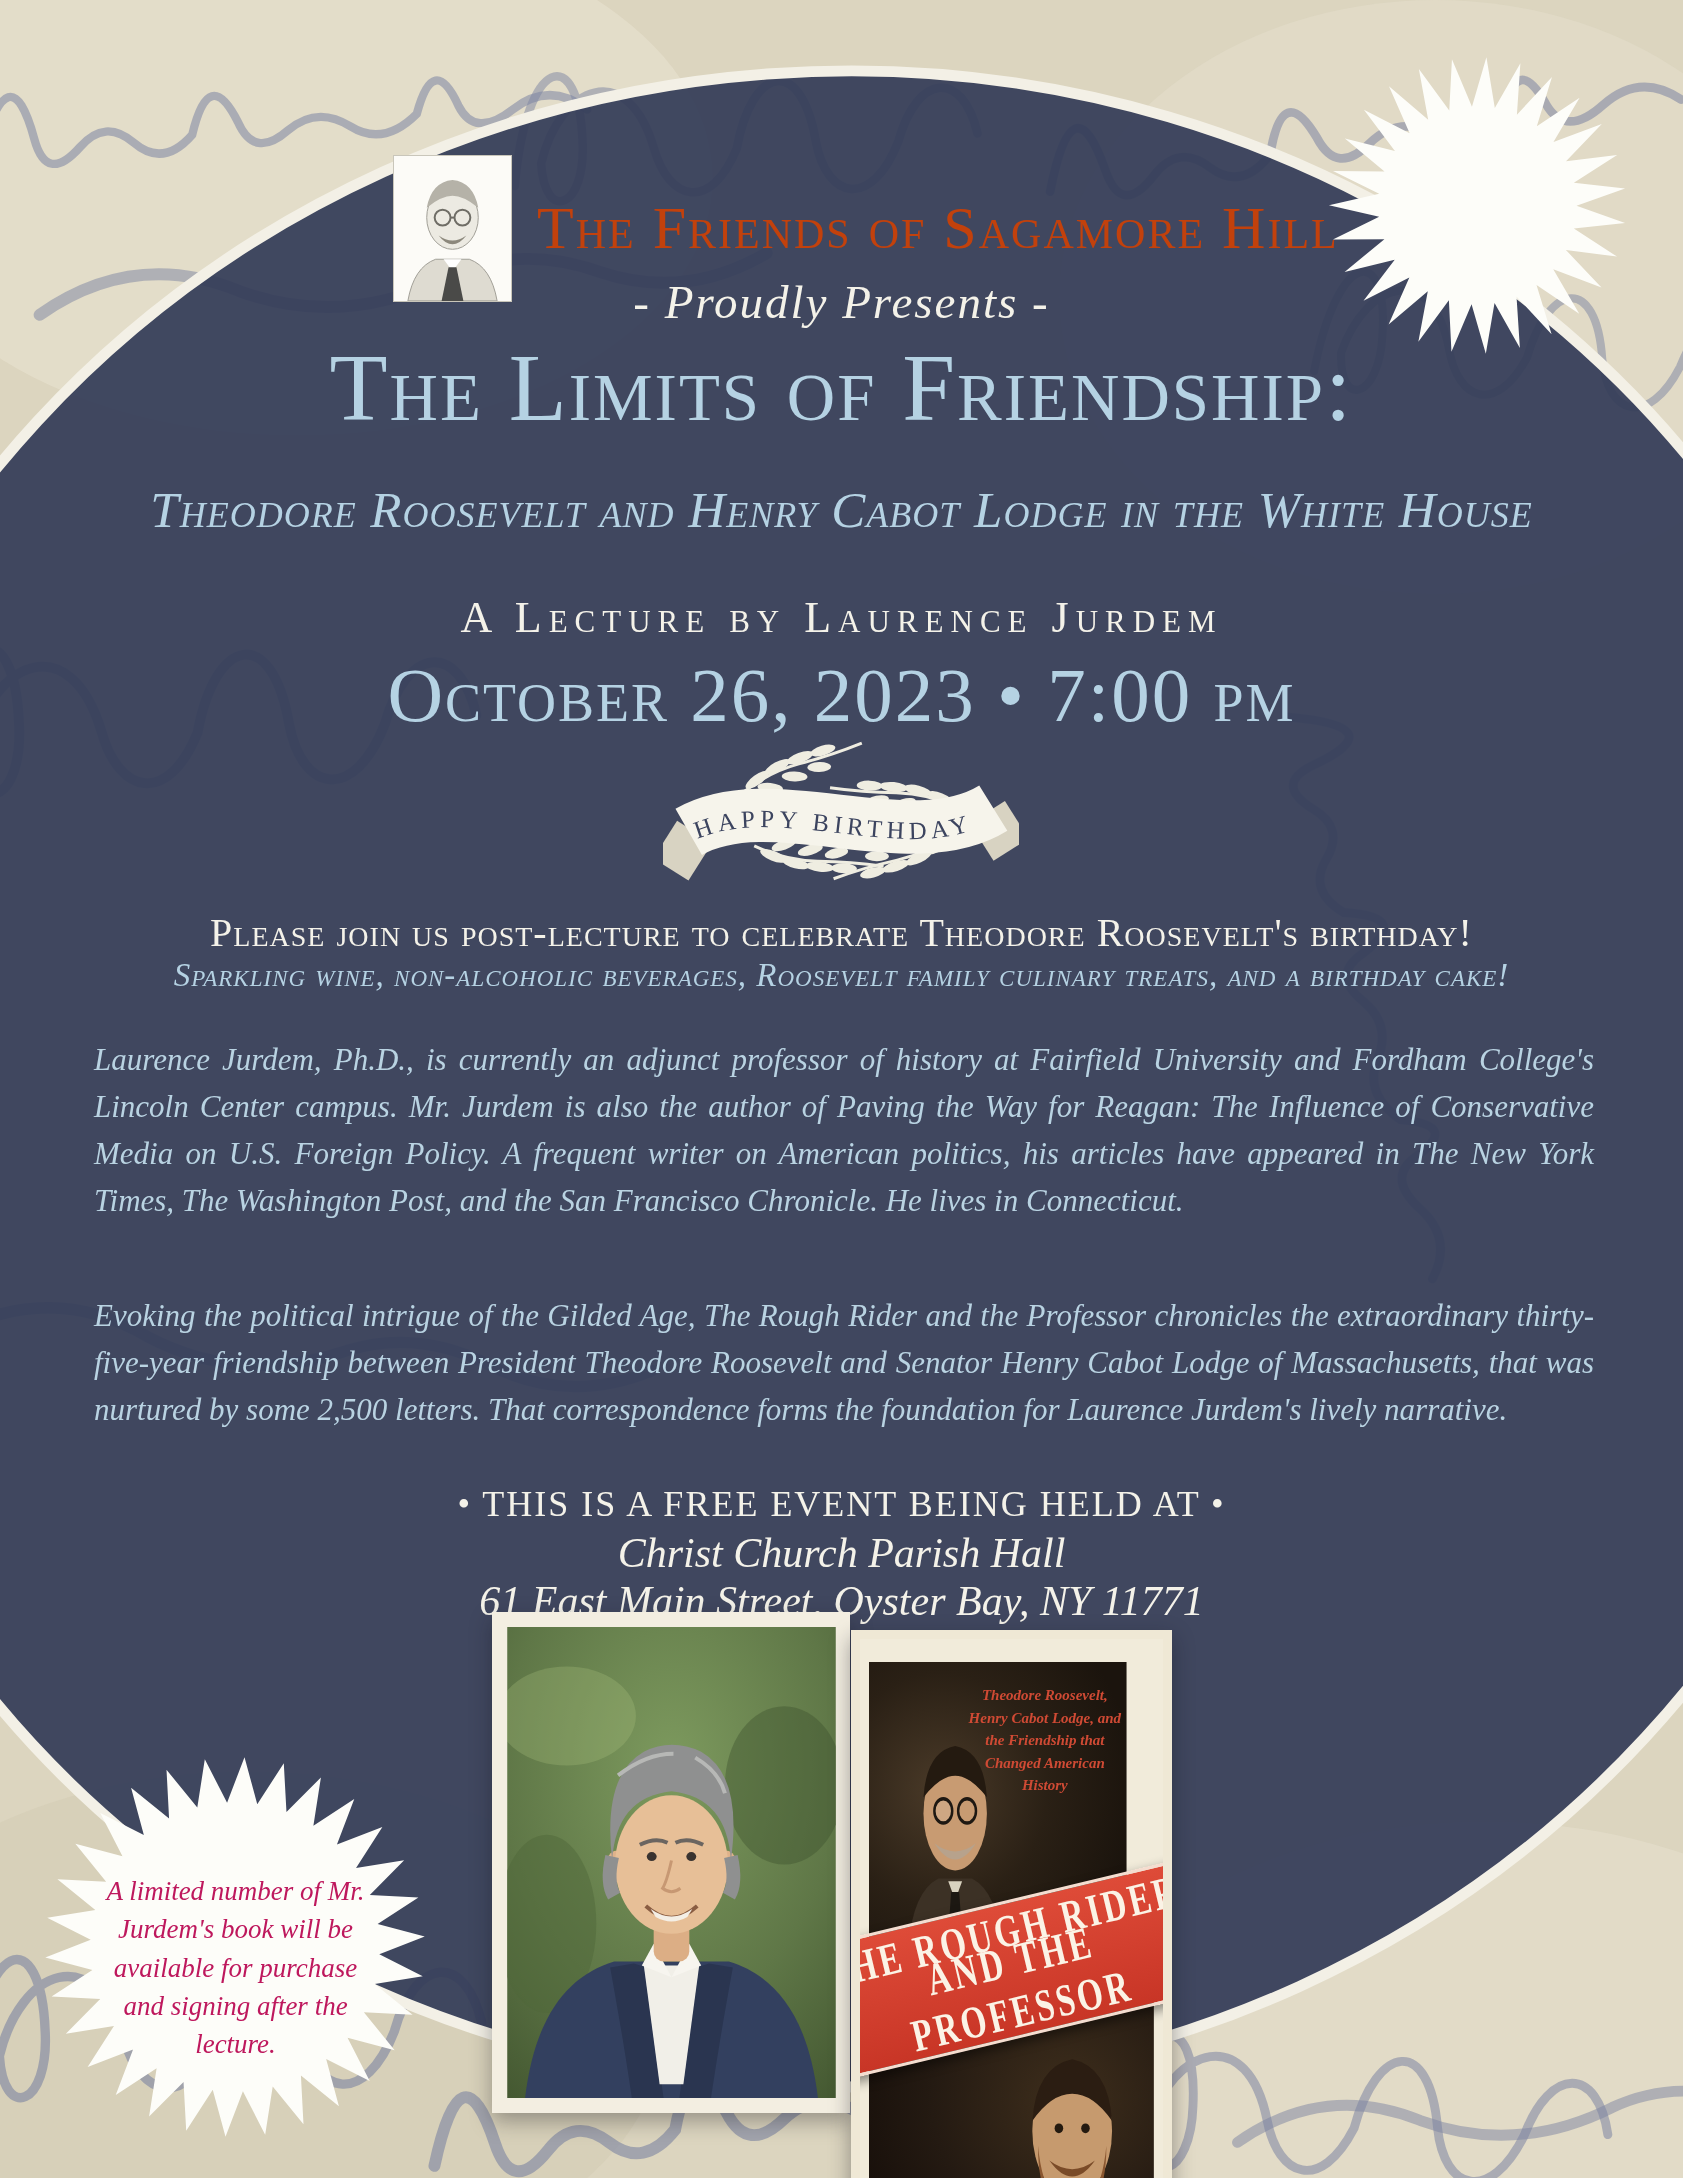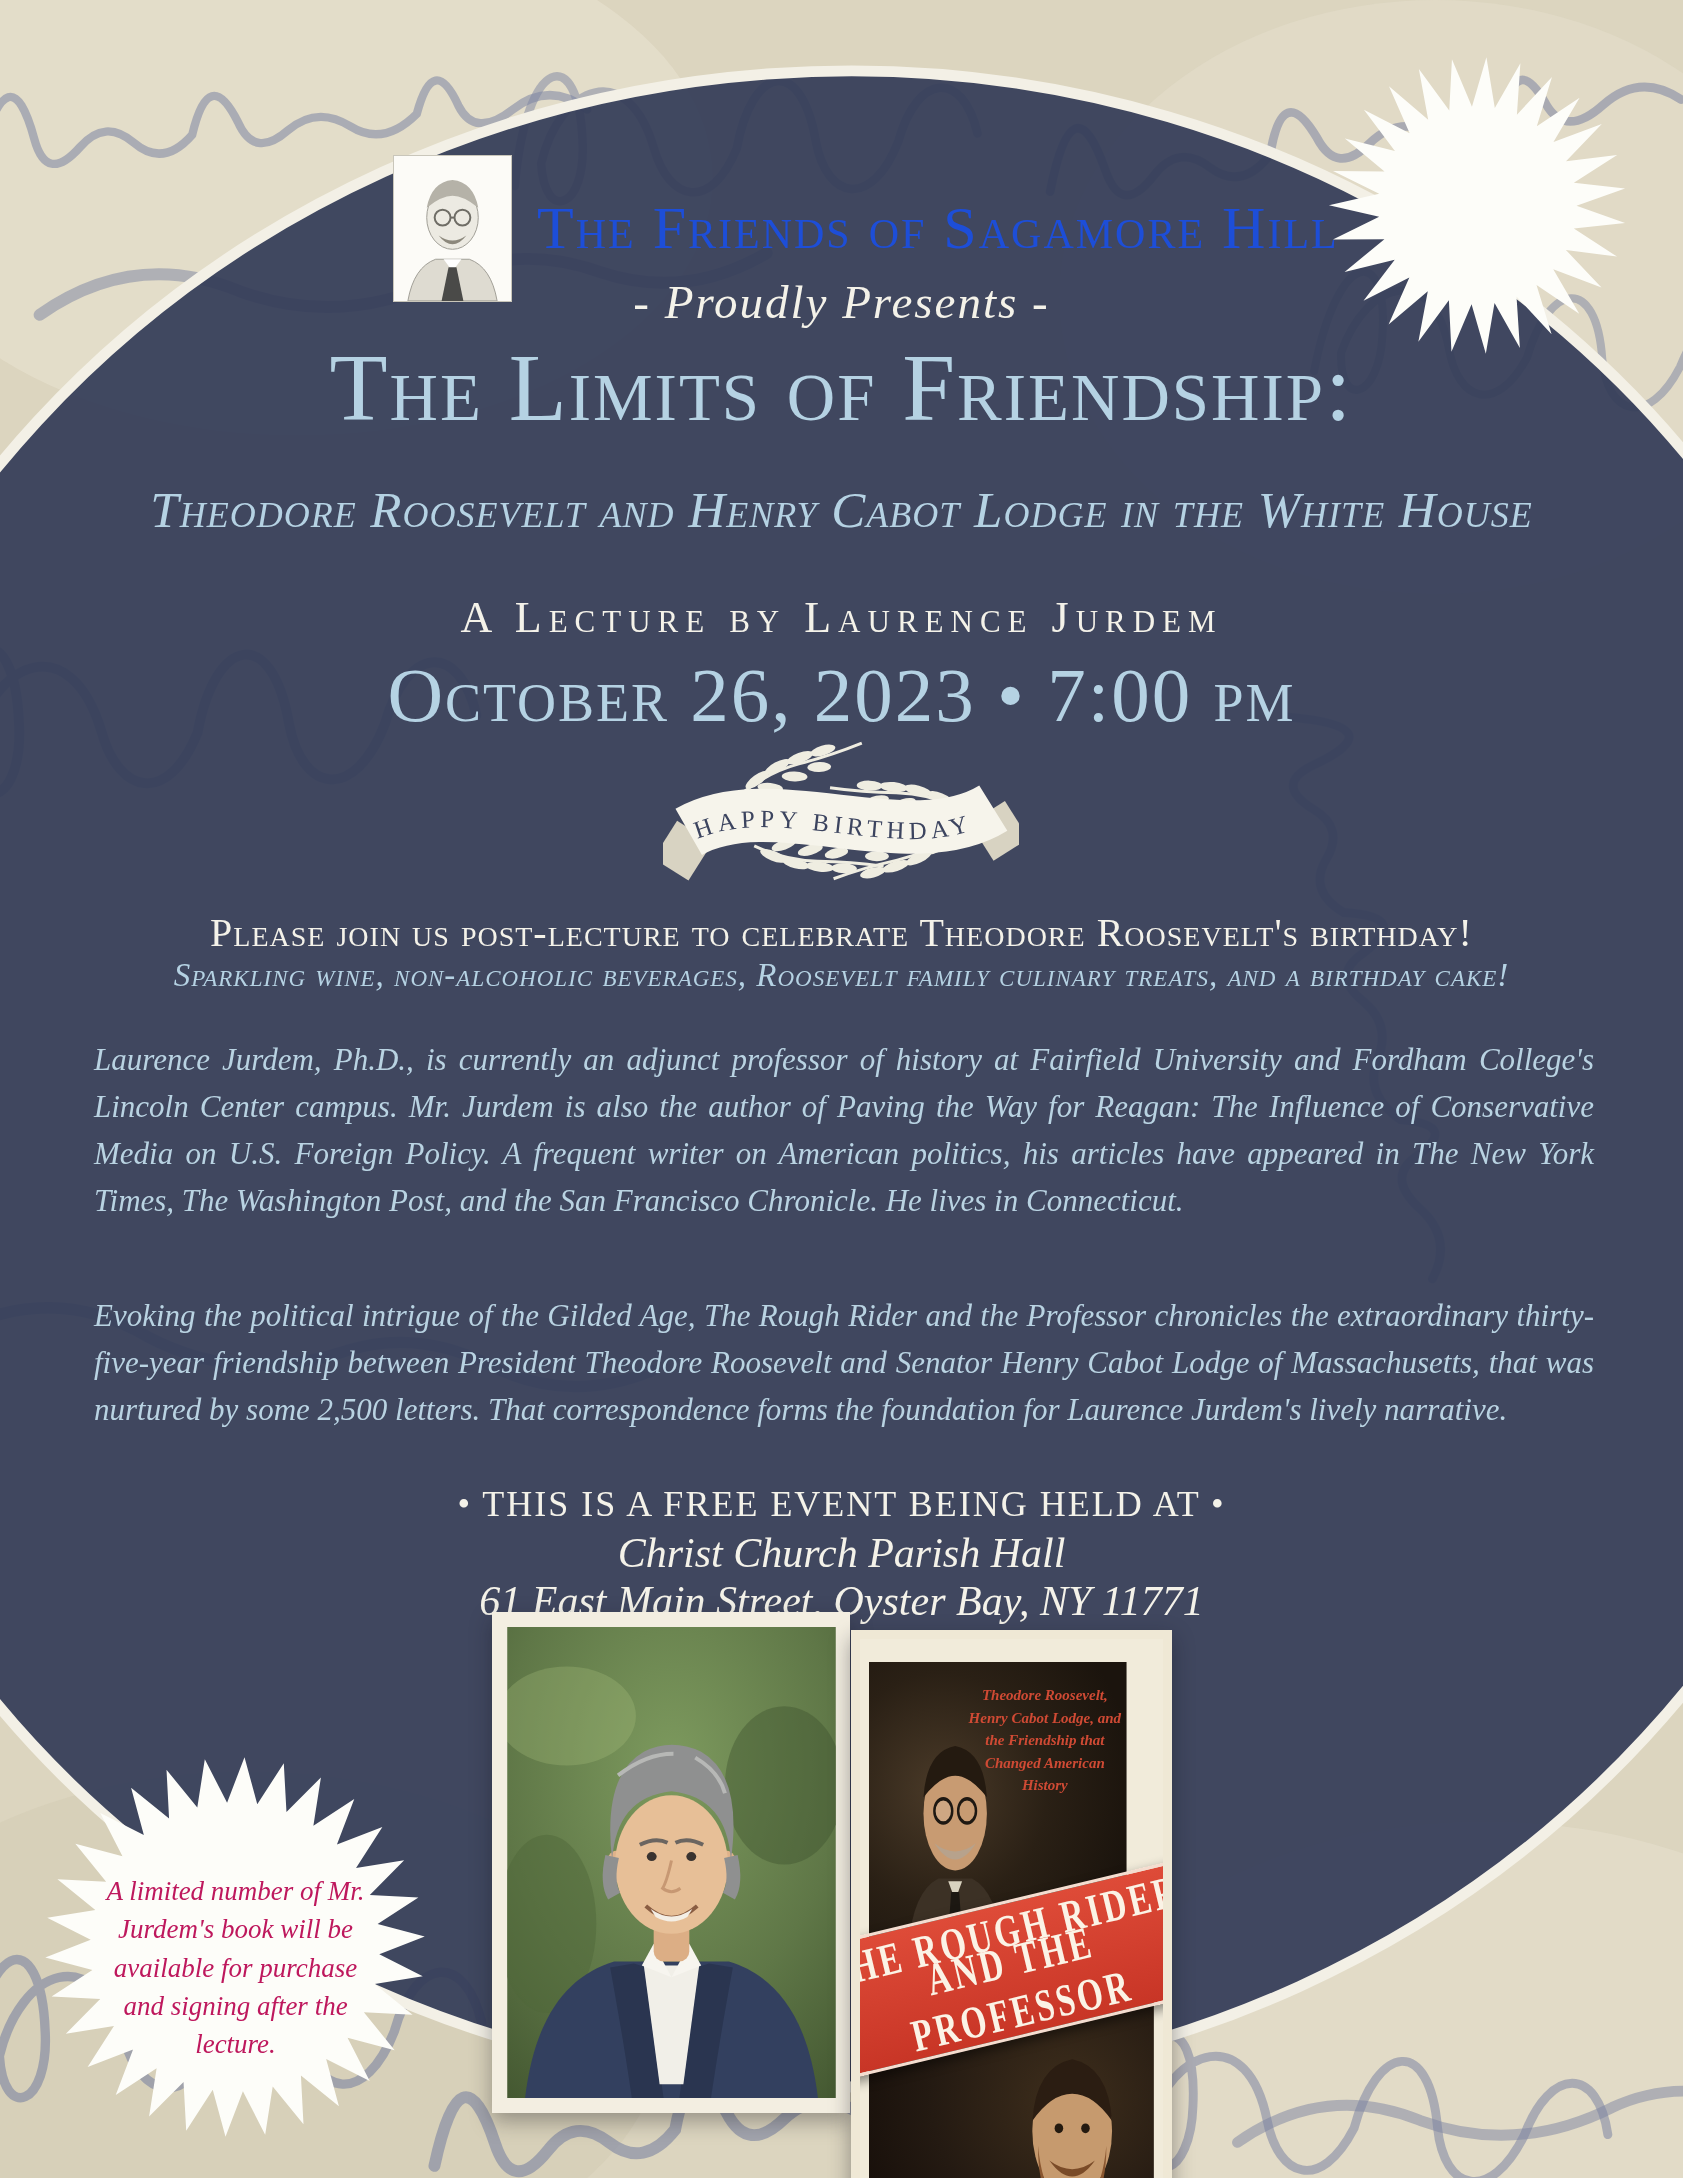--- a/index.html
+++ b/index.html
@@ -10,21 +10,21 @@
 
   .abs{position:absolute;}
   .ctr{left:0;right:0;text-align:center;white-space:nowrap;}
   .sc{font-variant:small-caps;}
   .white{color:#f4f2e9;}
   .lblue{color:#b5d2e3;}
 
   
   .header-row{position:absolute;left:394px;top:156px;display:flex;align-items:center;gap:26px;}
   .tr-sketch{width:117px;height:145px;background:#fcfbf7;box-shadow:0 0 0 1px #c9c6ba;flex:0 0 auto;}
-  .org-name{font-size:60px;letter-spacing:2px;color:#1d4ed8;font-variant:small-caps;white-space:nowrap;}
+  .org-name{font-size:60px;letter-spacing:2px;color:#c2410c;font-variant:small-caps;white-space:nowrap;}
 
   .presents{top:275px;font-size:47px;font-style:italic;letter-spacing:2px;}
   .main-title{top:333px;font-size:95px;letter-spacing:2px;}
   .sub-title{top:481px;font-size:51px;letter-spacing:1px;font-style:italic;}
   .lecture-line{top:592px;font-size:44px;letter-spacing:7px;}
   .date-line{top:651px;font-size:77px;letter-spacing:2px;}
 
   .invite-1{top:909px;font-size:40px;letter-spacing:1px;}
   .invite-2{top:957px;font-size:33px;font-style:italic;letter-spacing:1px;}
 

